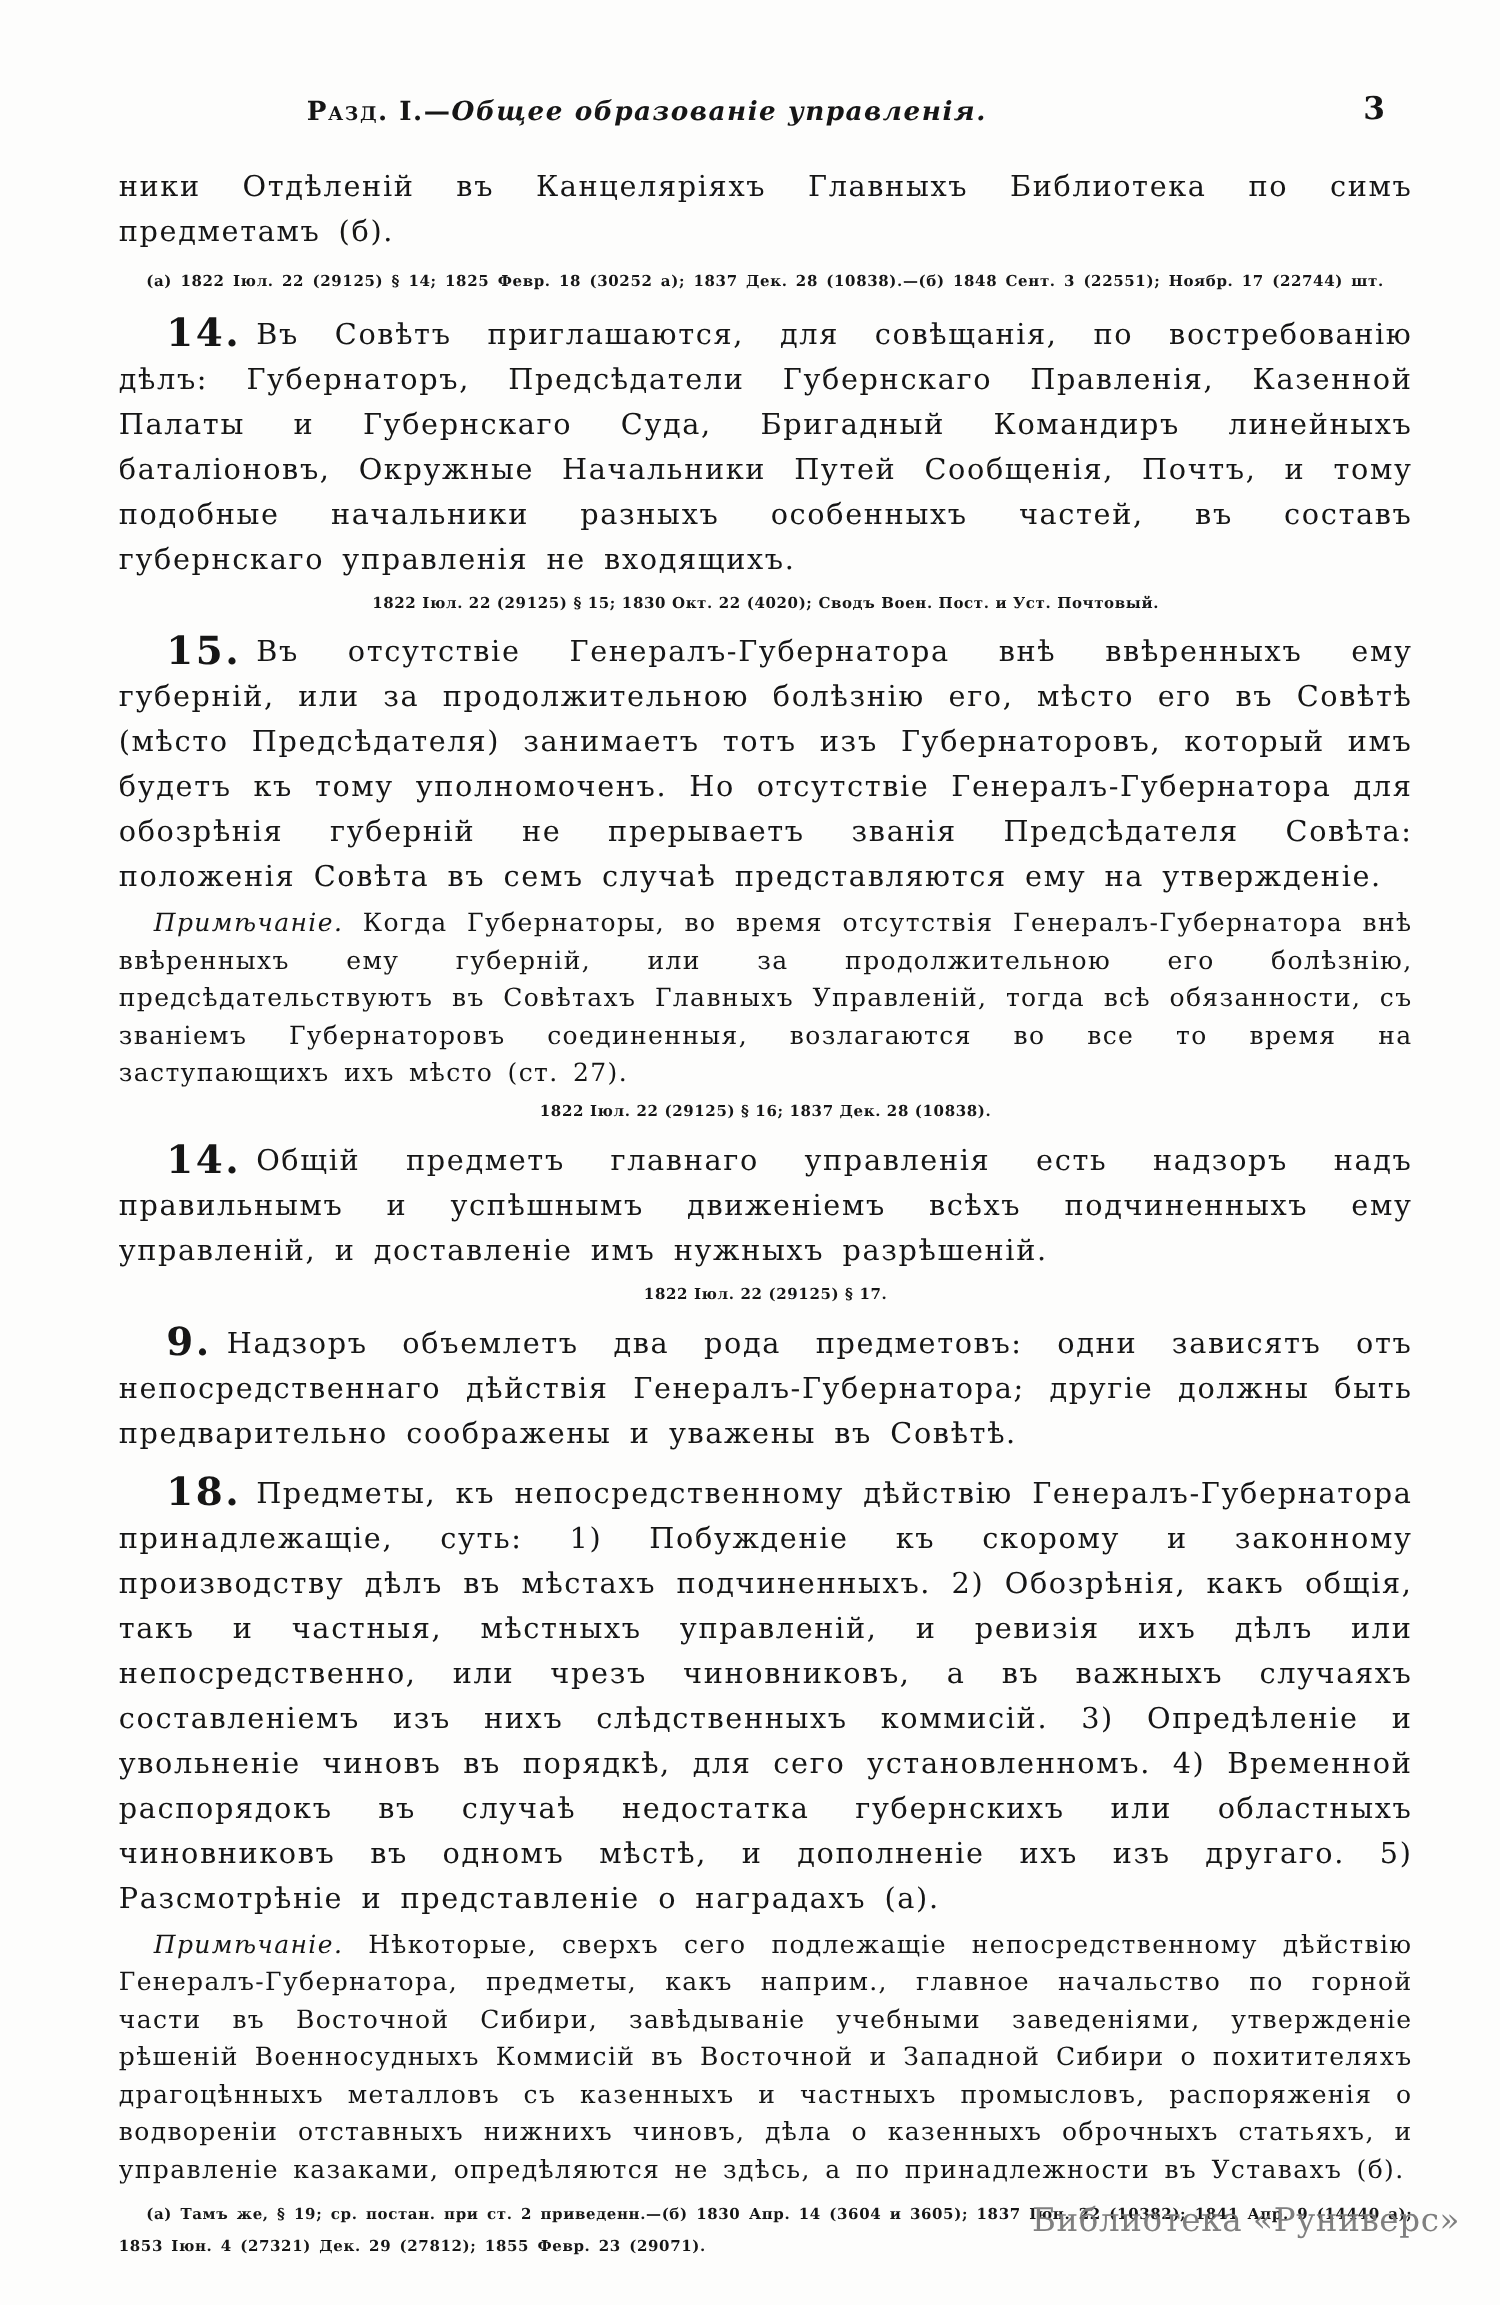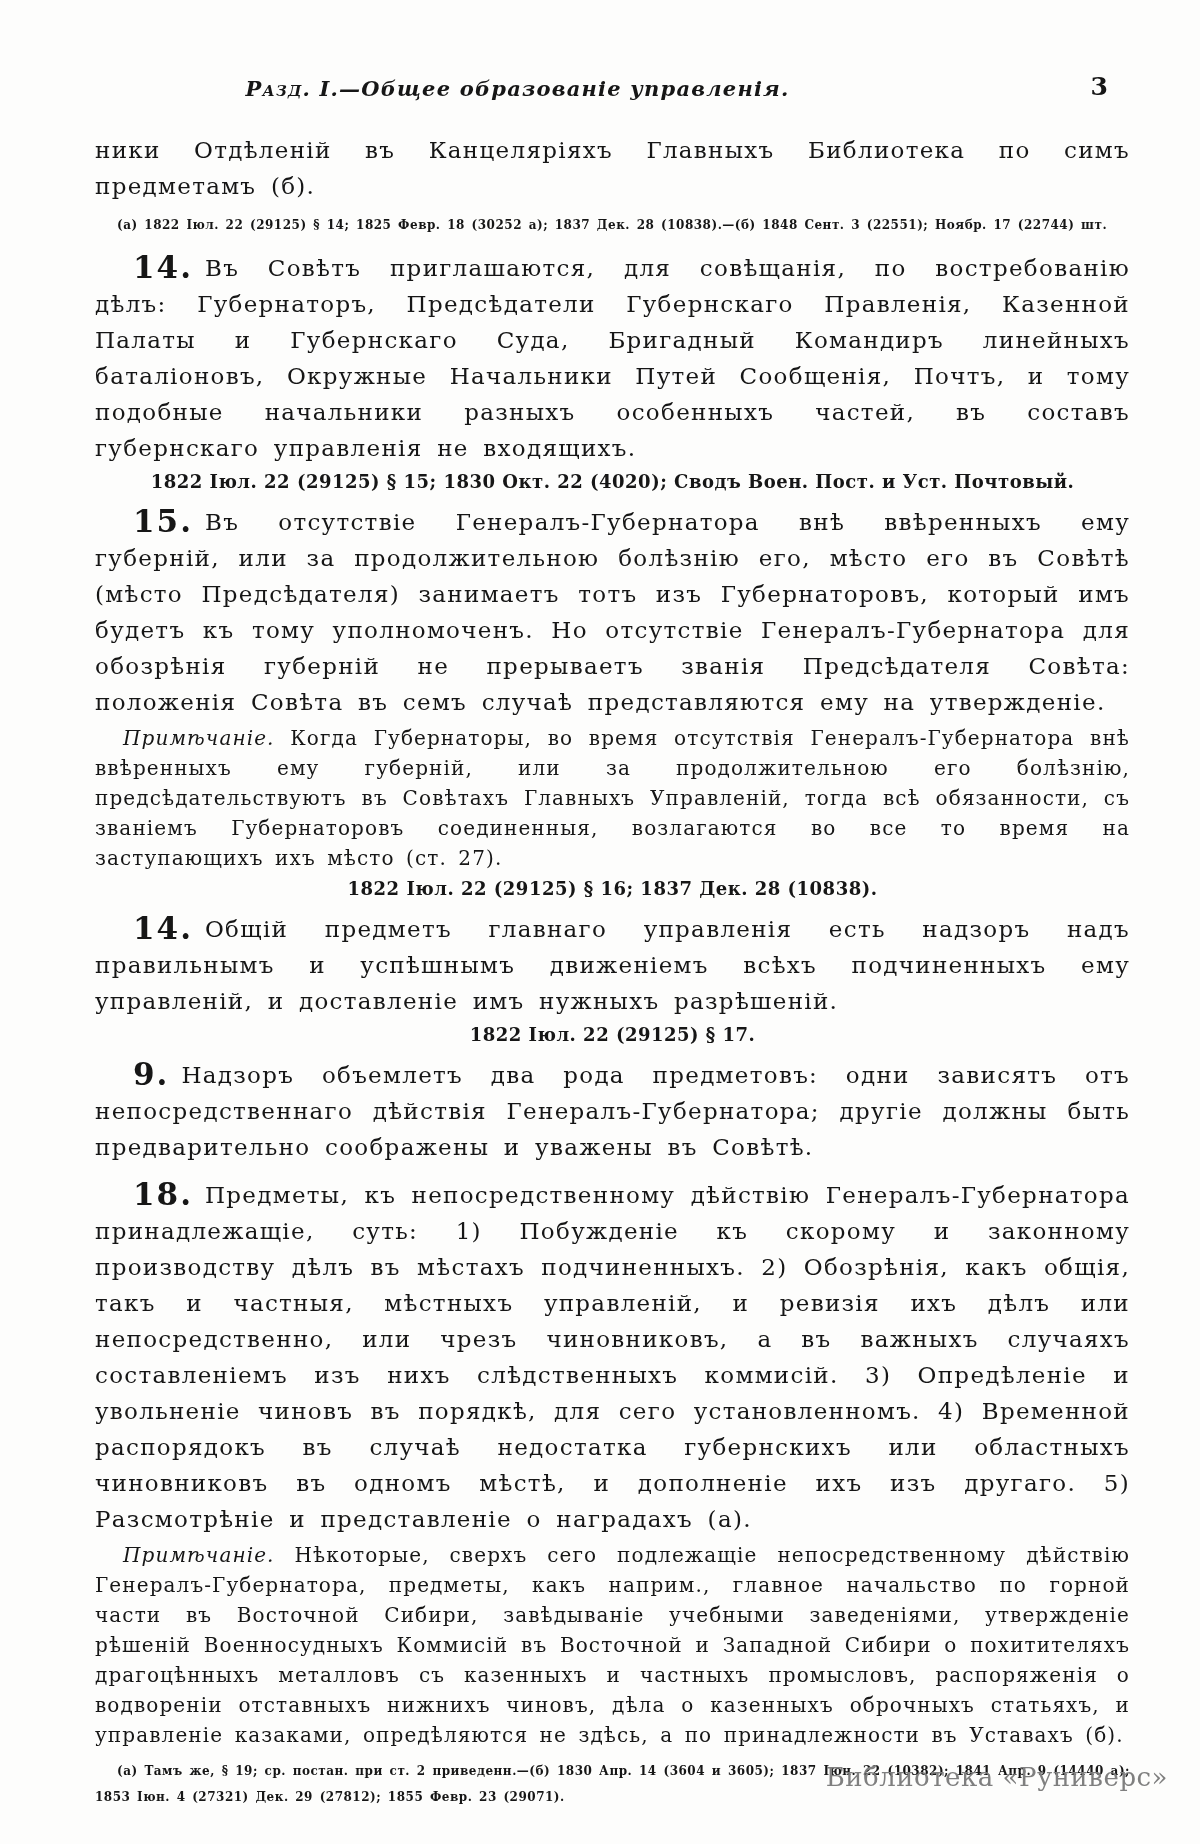--- a/index.html
+++ b/index.html
@@ -26,21 +26,20 @@
   .running-title {
     text-align: center;
     padding-right: 190px;
     font-size: 21px;
     letter-spacing: 1.2px;
     white-space: nowrap;
   }
   .running-title .prefix {
     font-variant: small-caps;
     font-weight: bold;
-    font-style: italic;
   }
   .running-title .ital {
     font-style: italic;
     font-weight: bold;
   }
   .page-number {
     position: absolute;
     right: 22px;
     top: -4px;
     font-size: 25px;
@@ -77,21 +76,21 @@
     font-size: 12px;
     line-height: 26px;
     text-align: justify;
     text-indent: 22px;
     letter-spacing: 0.5px;
     word-spacing: 2px;
     font-weight: bold;
     margin-top: 8px;
   }
   .cit {
-    font-size: 18px;
+    font-size: 12px;
     line-height: 20px;
     text-align: center;
     font-weight: bold;
     letter-spacing: 0.5px;
     margin-top: 6px;
     margin-bottom: 7px;
   }
   .note {
     font-size: 20px;
     line-height: 30px;

